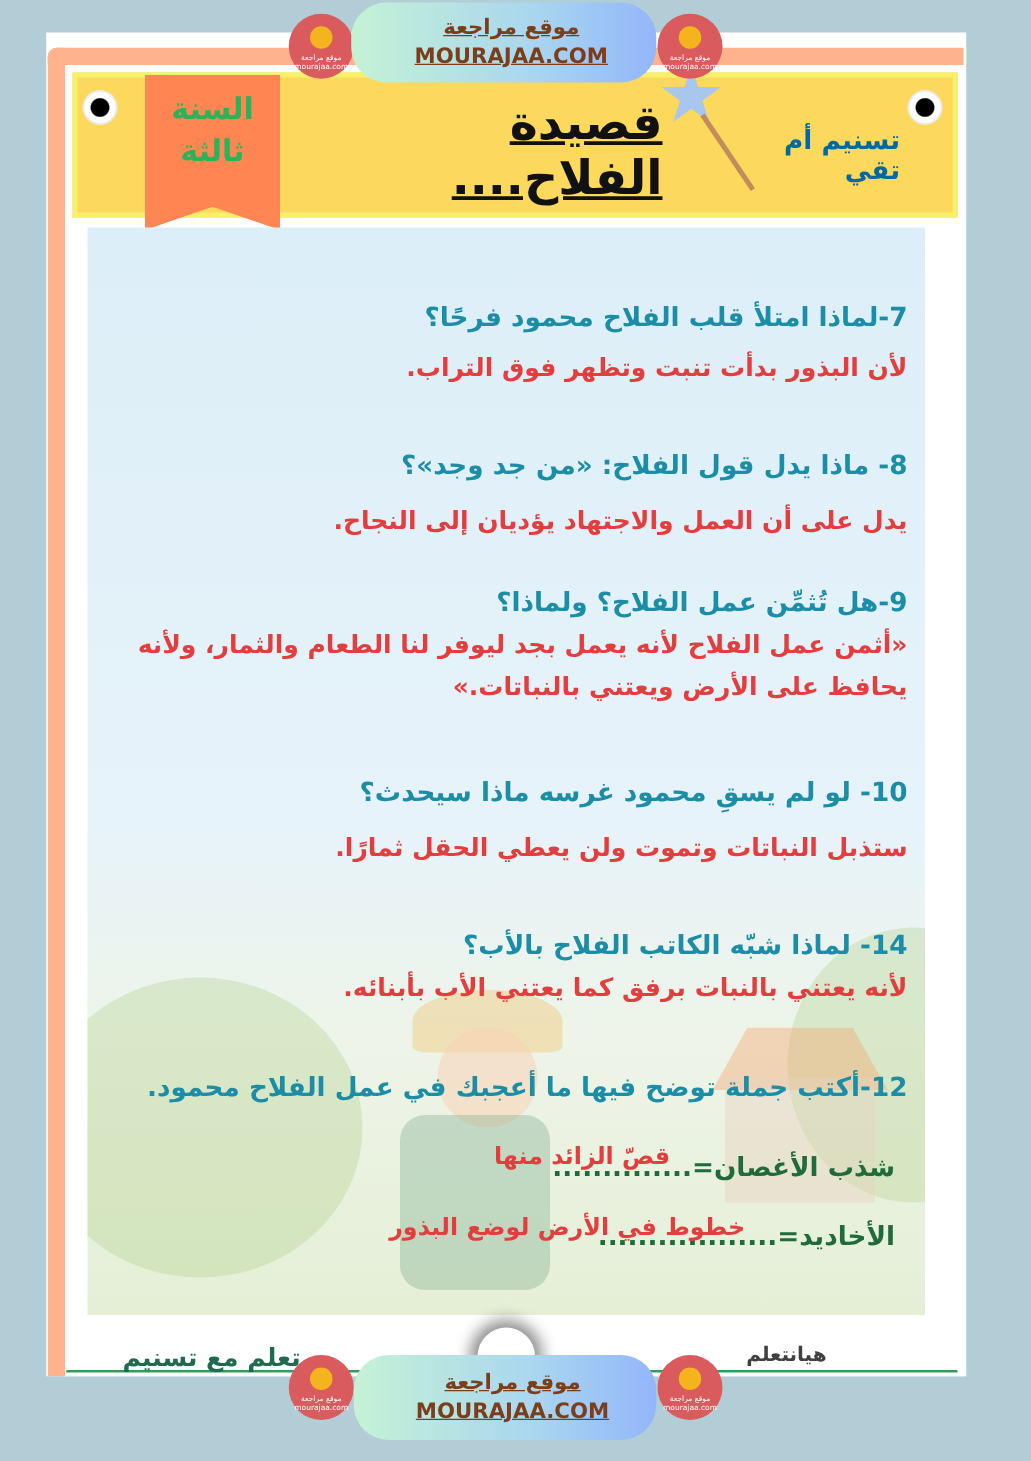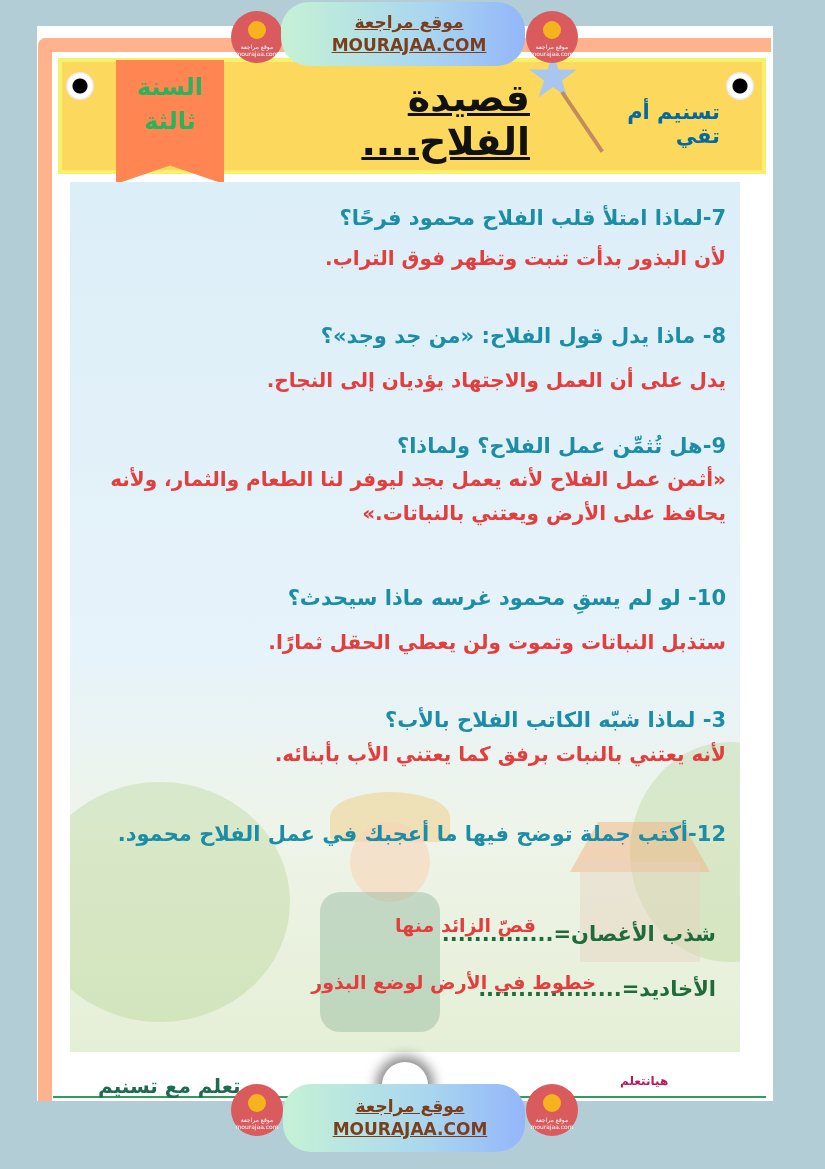--- a/index.html
+++ b/index.html
@@ -61,21 +61,21 @@
   }
   .author {
     position: absolute; left: 590px; top: 100px; width: 130px;
     color: #0369a1; font-size: 21px; font-weight: bold; direction: rtl; text-align: right;
   }
   .content {
     position: absolute; left: 70px; top: 182px; width: 670px; height: 870px;
     background: linear-gradient(#dceef8 0%, #e7f3fa 55%, #eef4e8 75%, #e5efd6 100%);
     overflow: hidden;
   }
-  .qa { position: absolute; right: 14px; direction: rtl; text-align: right; width: 620px; }
+  .qa { position: absolute; right: 14px; direction: rtl; text-align: right; width: 620px; margin-top: 36px; }
   .q { color: #1b8da6; font-weight: bold; font-size: 21px; }
   .a { color: #e33d3d; font-weight: bold; font-size: 20px; }
   .a2 { line-height: 34px; }
   .vocab { position: absolute; right: 24px; direction: rtl; text-align: right; width: 520px; }
   .vocab-term { color: #1f6b39; font-weight: bold; font-size: 21px; }
   .vocab-dots { color: #1f6b39; font-weight: bold; font-size: 21px; letter-spacing: 1px; }
   .vocab-def { color: #e33d3d; font-weight: bold; font-size: 19px; position: relative; top: -12px; }
   .scene-tree {
     position: absolute; border-radius: 50%; background: rgba(160,200,120,0.28);
   }
@@ -100,21 +100,21 @@
     position: absolute; left: 250px; top: 710px; width: 120px; height: 140px; border-radius: 20px;
     background: rgba(120,170,140,0.35);
   }
   .footer-line {
     position: absolute; left: 53px; top: 1096px; width: 713px; height: 2px; background: #2e9e5b;
   }
   .footer-left {
     position: absolute; left: 98px; top: 1074px; color: #1f6b4f; font-size: 20px; font-weight: bold; direction: rtl;
   }
   .footer-right {
-    position: absolute; left: 620px; top: 1074px; color: #be185d; font-size: 12px; font-weight: bold; direction: rtl;
+    position: absolute; left: 597px; top: 1074px; color: #404040; font-size: 16px; font-weight: bold; direction: rtl;
   }
   .page-num {
     position: absolute; left: 382px; top: 1062px; width: 46px; height: 46px; border-radius: 50%;
     background: #fff; box-shadow: 0 0 12px 6px rgba(0,0,0,0.45);
   }
   .badge {
     position: absolute; border-radius: 28px;
     background: linear-gradient(90deg, #c5f2d5 0%, #a9d6ef 60%, #93b6fa 100%);
     text-align: center; color: #7a3e1d; font-weight: bold; padding-left: 12px;
   }
@@ -175,21 +175,21 @@
   </div>
   <div class="qa" style="top:252px;">
     <div class="q">9-هل تُثمِّن عمل الفلاح؟ ولماذا؟</div>
     <div class="a a2" style="margin-top:4px; width:620px;">«أثمن عمل الفلاح لأنه يعمل بجد ليوفر لنا الطعام والثمار، ولأنه يحافظ على الأرض ويعتني بالنباتات.»</div>
   </div>
   <div class="qa" style="top:404px;">
     <div class="q">10- لو لم يسقِ محمود غرسه ماذا سيحدث؟</div>
     <div class="a" style="margin-top:20px;">ستذبل النباتات وتموت ولن يعطي الحقل ثمارًا.</div>
   </div>
   <div class="qa" style="top:526px;">
-    <div class="q">3- لماذا شبّه الكاتب الفلاح بالأب؟</div>
+    <div class="q">14- لماذا شبّه الكاتب الفلاح بالأب؟</div>
     <div class="a" style="margin-top:10px;">لأنه يعتني بالنبات برفق كما يعتني الأب بأبنائه.</div>
   </div>
   <div class="qa" style="top:640px;">
     <div class="q">12-أكتب جملة توضح فيها ما أعجبك في عمل الفلاح محمود.</div>
   </div>
 
   <div class="vocab" style="top:740px;">
     <span class="vocab-term">شذب الأغصان=</span><span class="vocab-dots">..............</span>
     <span class="vocab-def" style="position:absolute; right:180px; top:-8px;">قصّ الزائد منها</span>
   </div>

